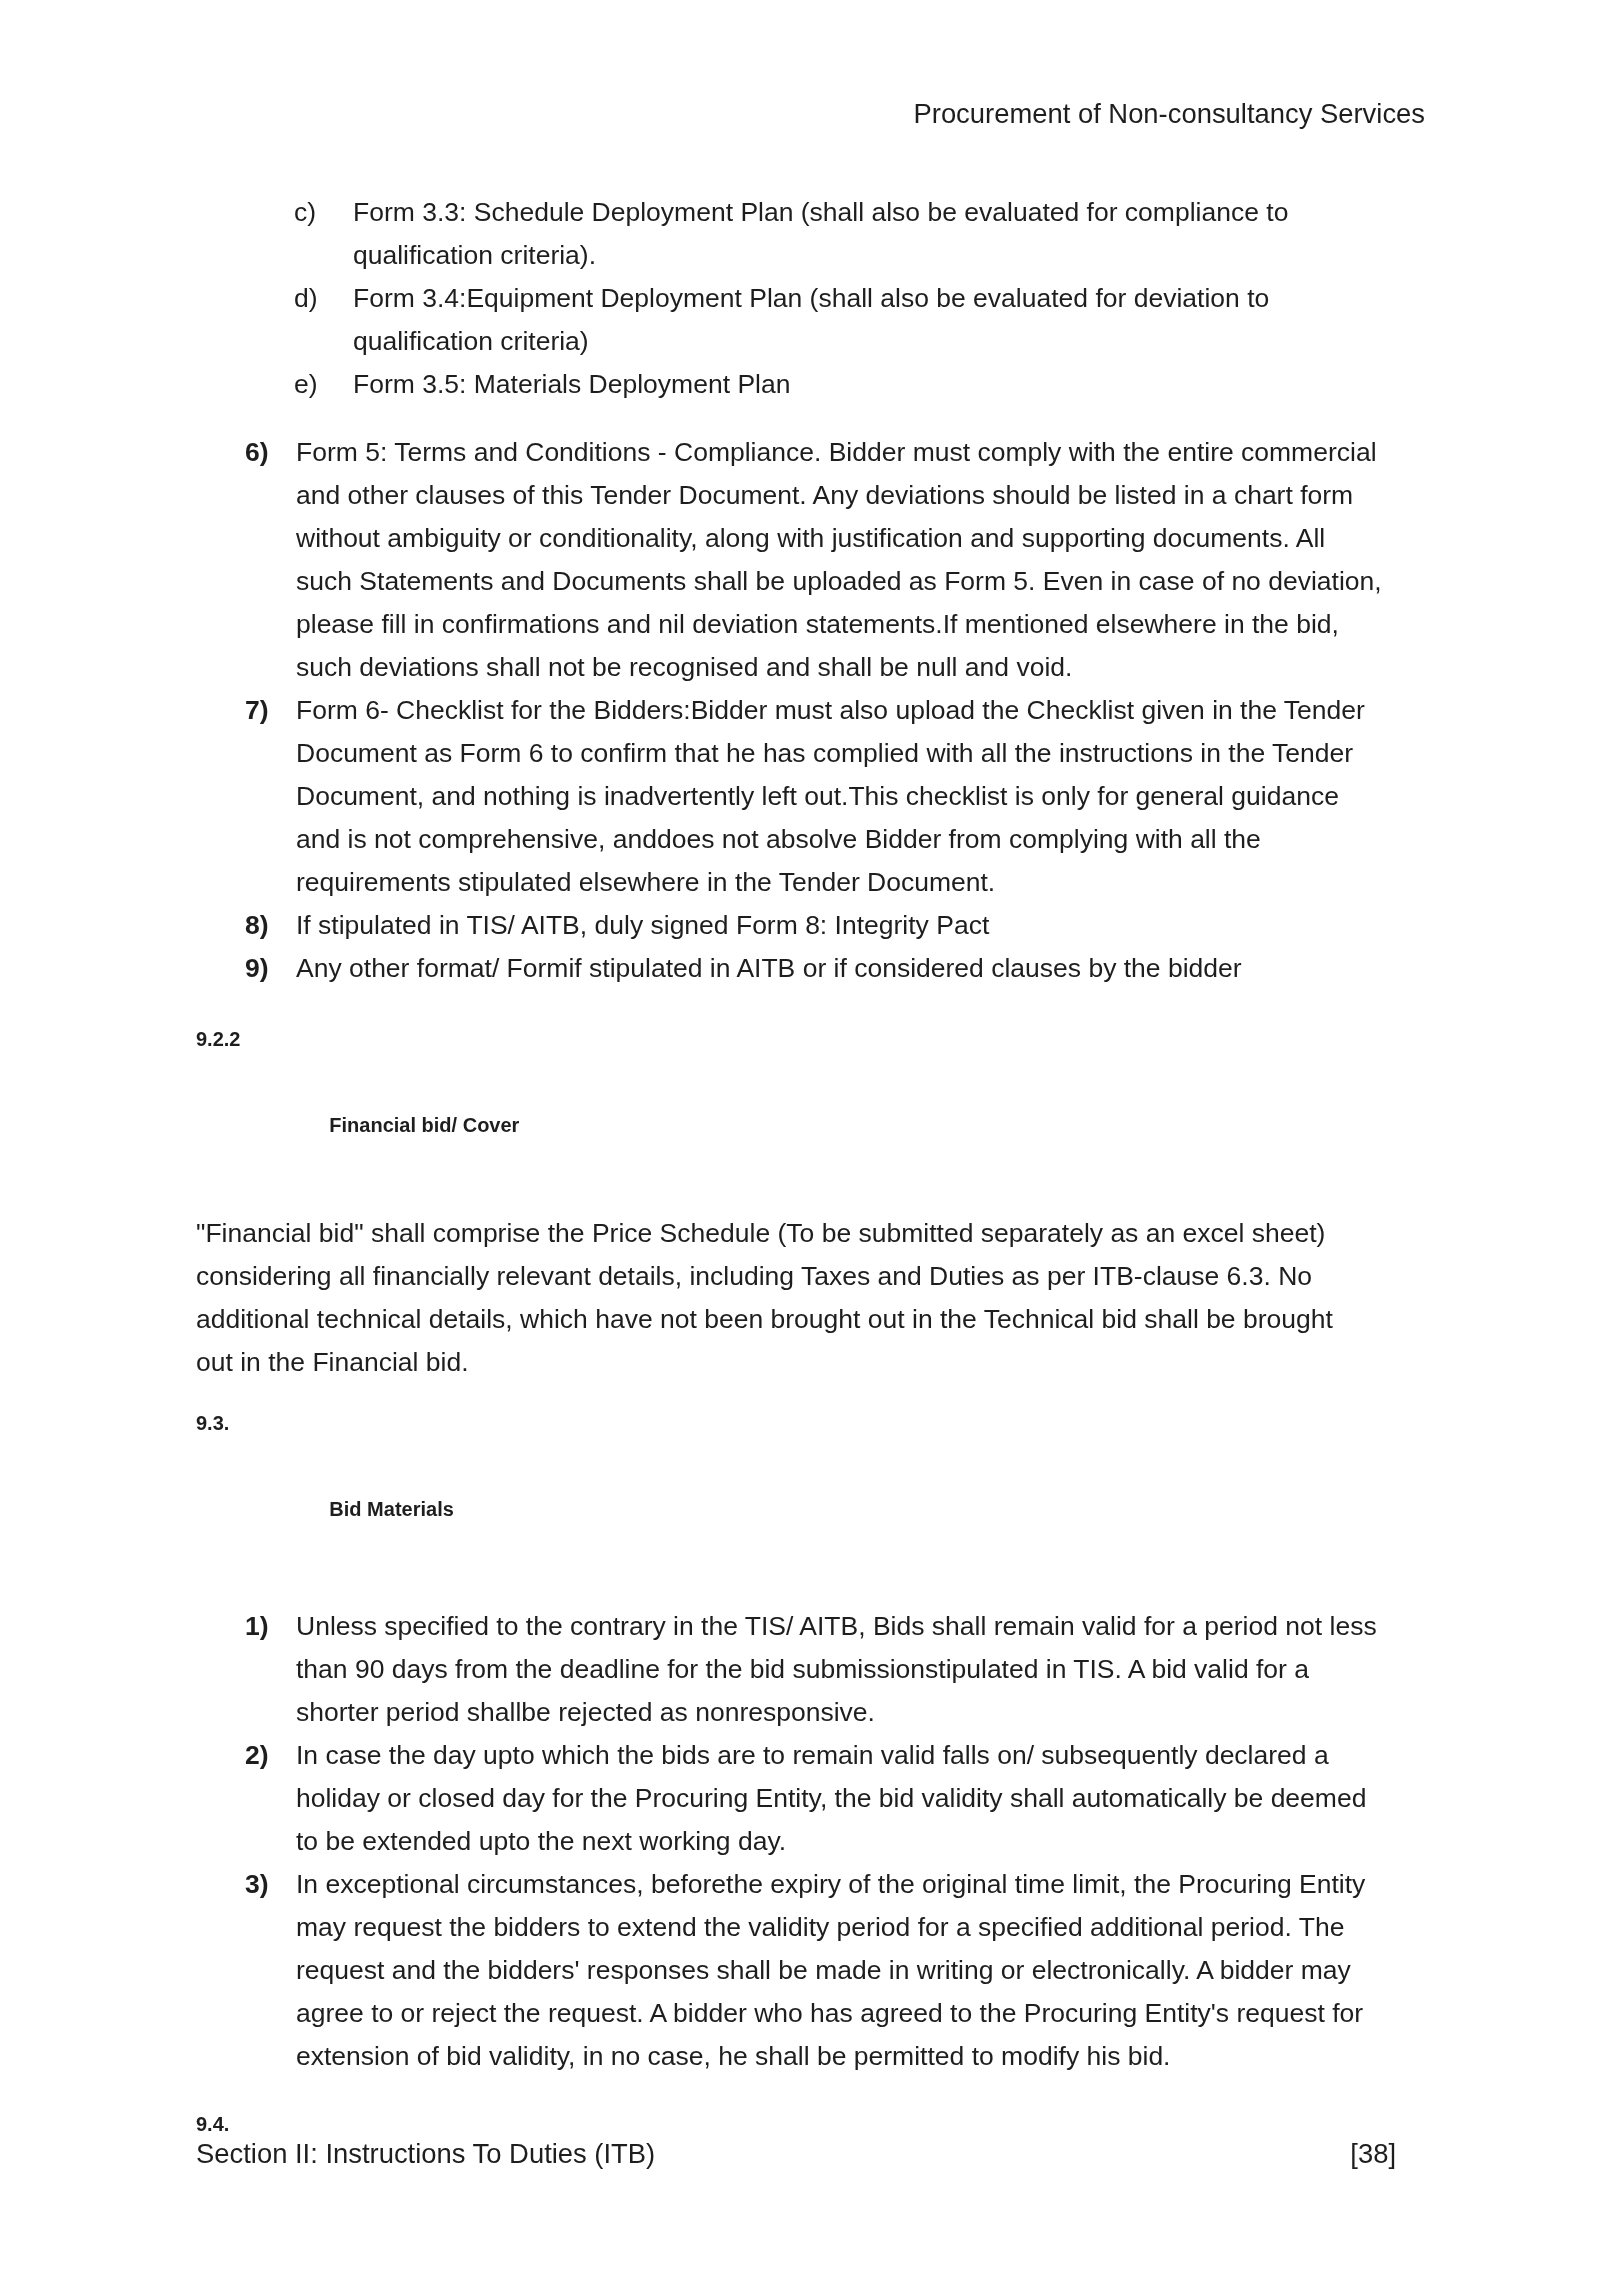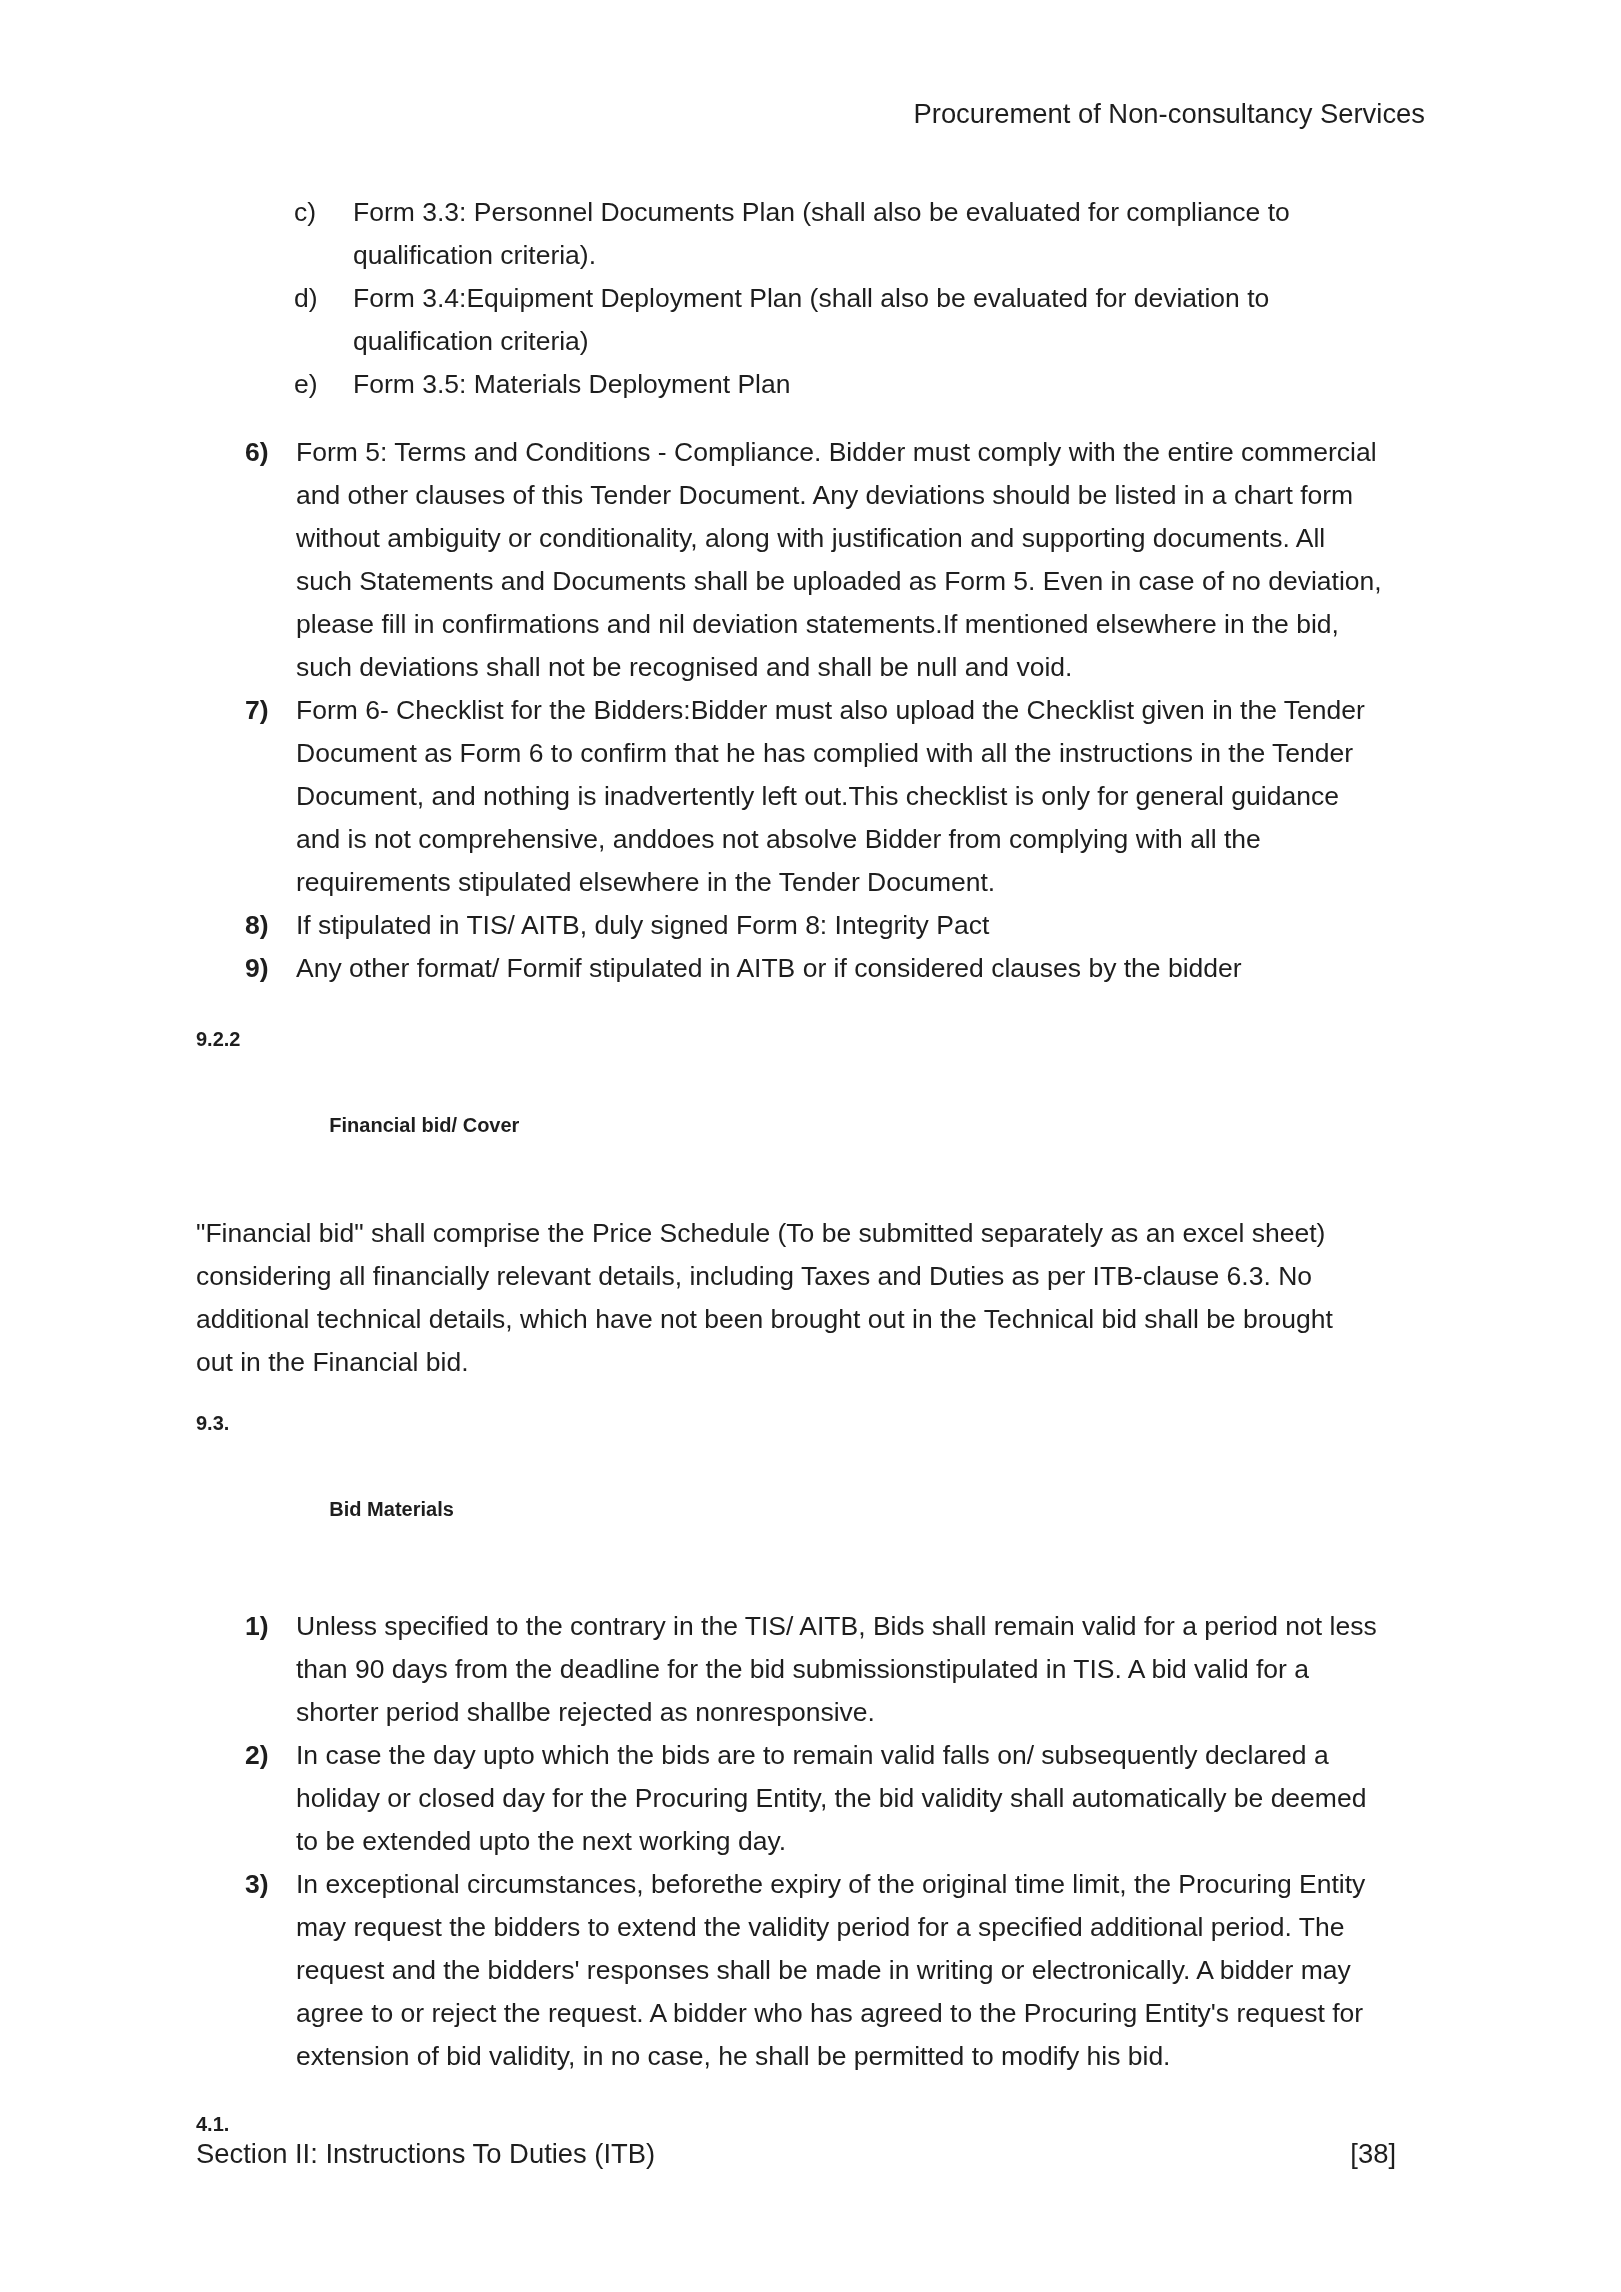--- a/index.html
+++ b/index.html
@@ -66,21 +66,21 @@
 
 <div class="page">
 
   <div class="header">Procurement of Non-consultancy Services</div>
 
   <div class="content">
 
     <div class="letter-list">
       <div class="lli">
         <span class="lbl">c)</span>
-        <div class="text">Form 3.3: Personnel Documents Plan (shall also be evaluated for compliance to
+        <div class="text">Form 3.3: Schedule Deployment Plan (shall also be evaluated for compliance to
 qualification criteria).</div>
       </div>
       <div class="lli">
         <span class="lbl">d)</span>
         <div class="text">Form 3.4:Equipment Deployment Plan (shall also be evaluated for deviation to
 qualification criteria)</div>
       </div>
       <div class="lli">
         <span class="lbl">e)</span>
         <div class="text">Form 3.5: Materials Deployment Plan</div>
@@ -147,21 +147,21 @@
         <span class="lbl">3)</span>
         <div class="text">In exceptional circumstances, beforethe expiry of the original time limit, the Procuring Entity
 may request the bidders to extend the validity period for a specified additional period. The
 request and the bidders' responses shall be made in writing or electronically. A bidder may
 agree to or reject the request. A bidder who has agreed to the Procuring Entity's request for
 extension of bid validity, in no case, he shall be permitted to modify his bid.</div>
       </div>
     </div>
 
     <div class="heading h94">
-      <span class="hnum">4.1.</span>
+      <span class="hnum">9.4.</span>
       <span class="htitle">Bid Security - Related Documents</span>
     </div>
 
   </div>
 
   <div class="footer">
     <span>Section II: Instructions To Duties (ITB)</span>
     <span>[38]</span>
   </div>
 

